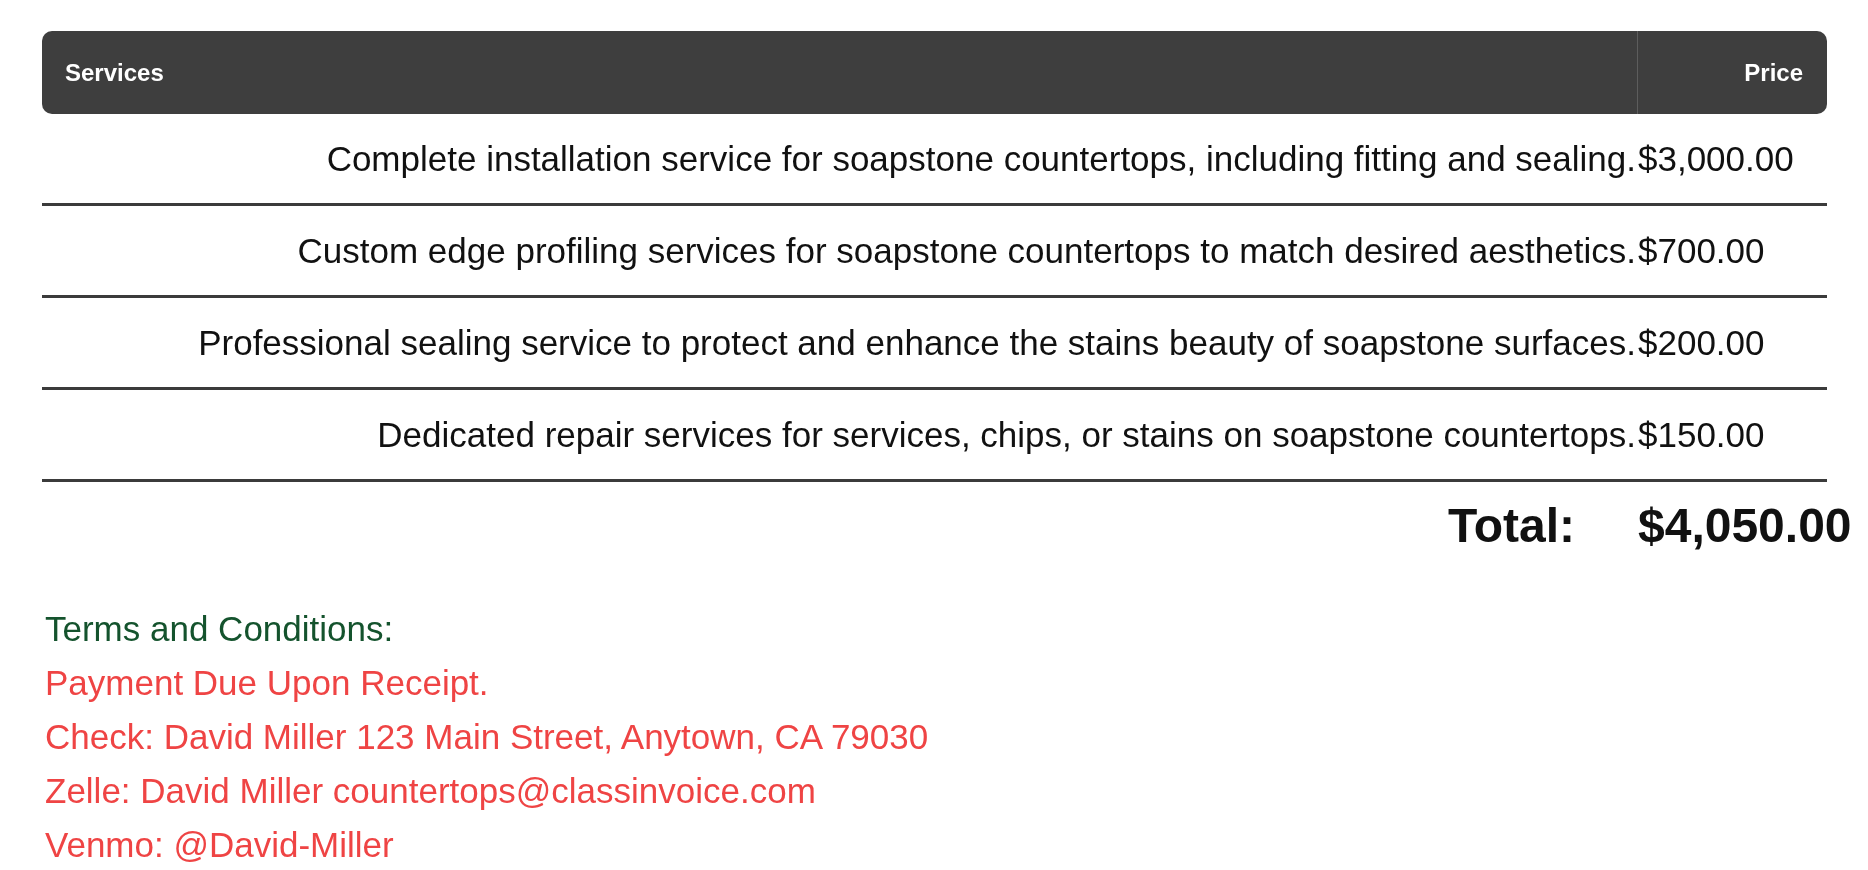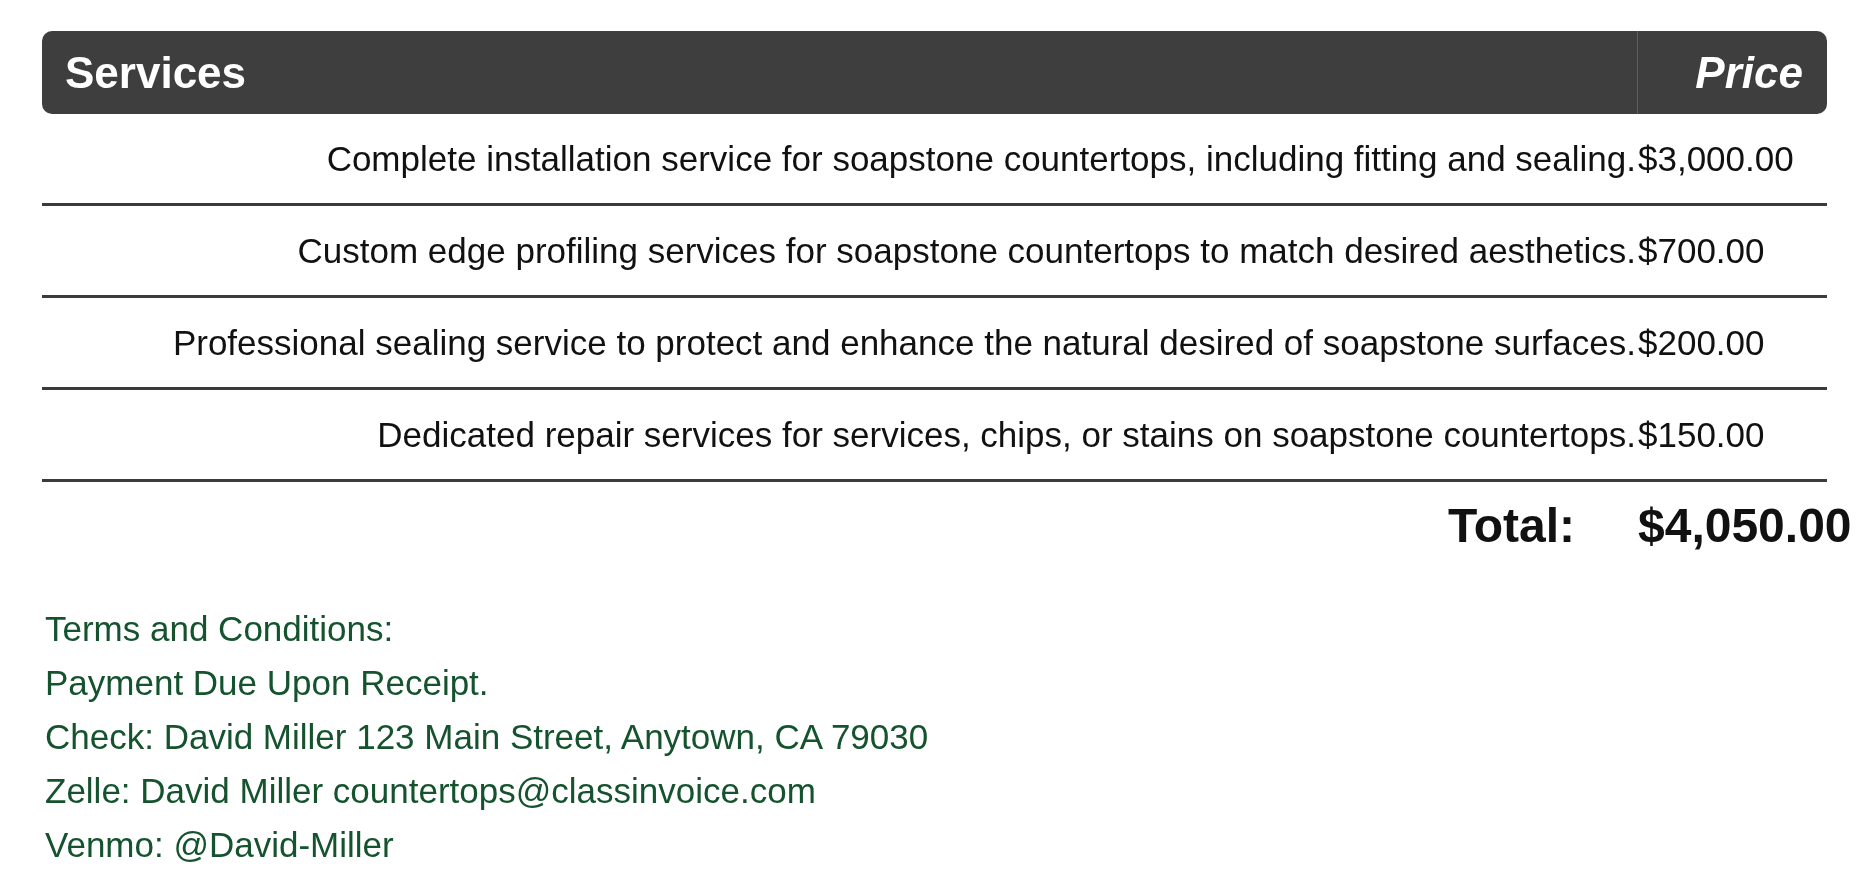--- a/index.html
+++ b/index.html
@@ -21,36 +21,35 @@
     border-collapse: separate;
     border-spacing: 0;
     table-layout: fixed;
   }
   col.col-service { width: auto; }
   col.col-price  { width: 190px; }
 
   th.hdr {
     background: #3e3e3e;
     color: #ffffff;
-    font-size: 44px;
+    font-size: 24px;
     font-weight: bold;
     height: 81px;
     vertical-align: middle;
   }
   th.hdr-service {
     text-align: left;
     padding-left: 23px;
     border-radius: 10px 0 0 10px;
   }
   th.hdr-price {
     text-align: right;
     padding-right: 24px;
     border-radius: 0 10px 10px 0;
     border-left: 1px solid #5d5d5d;
-    font-style: italic;
   }
 
   td.cell {
     font-size: 35px;
     height: 87px;
     vertical-align: middle;
     border-bottom: 3px solid #3b3b3b;
     white-space: nowrap;
     overflow: hidden;
   }
@@ -82,21 +81,21 @@
   .terms {
     margin-top: 33px;
     padding-left: 3px;
     font-size: 35px;
     line-height: 54px;
   }
   .terms-heading {
     color: #14532d;
   }
   .terms-line {
-    color: #14532d;
+    color: #ef4444;
   }
 </style>
 </head>
 <body>
 
 <div class="page">
 
   <table class="services">
     <colgroup>
       <col class="col-service">
@@ -111,21 +110,21 @@
     <tbody>
       <tr>
         <td class="cell cell-service">Complete installation service for soapstone countertops, including fitting and sealing.</td>
         <td class="cell cell-price">$3,000.00</td>
       </tr>
       <tr>
         <td class="cell cell-service">Custom edge profiling services for soapstone countertops to match desired aesthetics.</td>
         <td class="cell cell-price">$700.00</td>
       </tr>
       <tr>
-        <td class="cell cell-service">Professional sealing service to protect and enhance the natural desired of soapstone surfaces.</td>
+        <td class="cell cell-service">Professional sealing service to protect and enhance the stains beauty of soapstone surfaces.</td>
         <td class="cell cell-price">$200.00</td>
       </tr>
       <tr>
         <td class="cell cell-service">Dedicated repair services for services, chips, or stains on soapstone countertops.</td>
         <td class="cell cell-price">$150.00</td>
       </tr>
       <tr class="total-row">
         <td class="total-label">Total:</td>
         <td class="total-value">$4,050.00</td>
       </tr>

